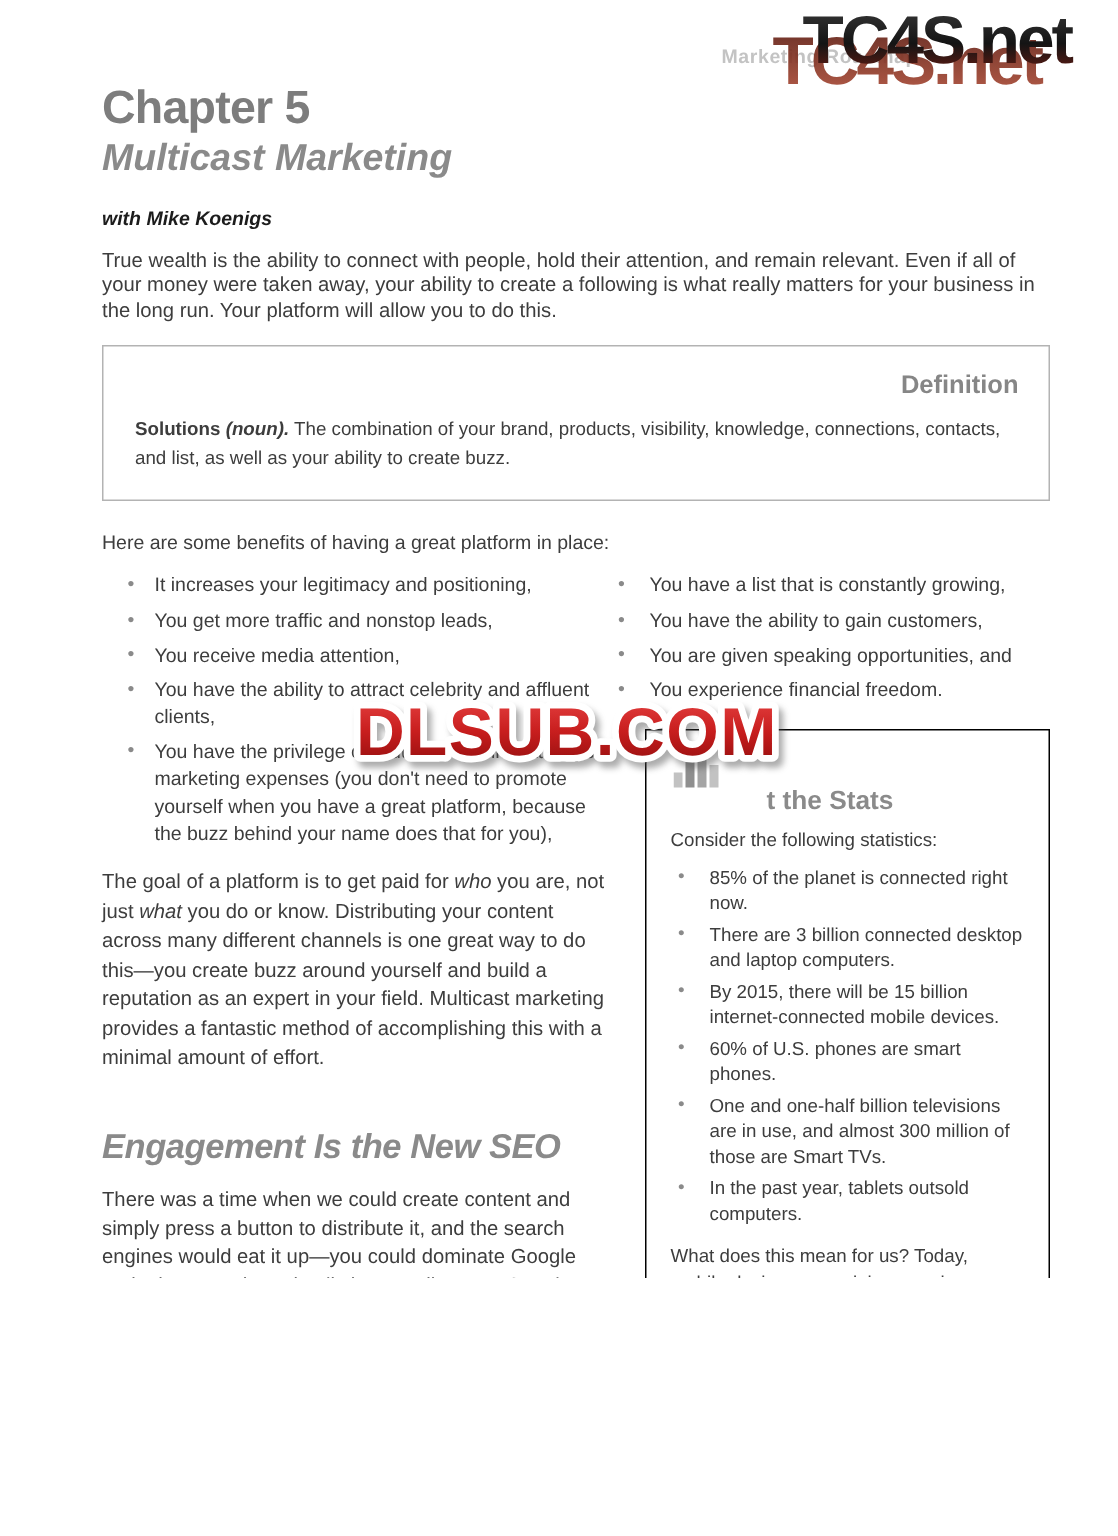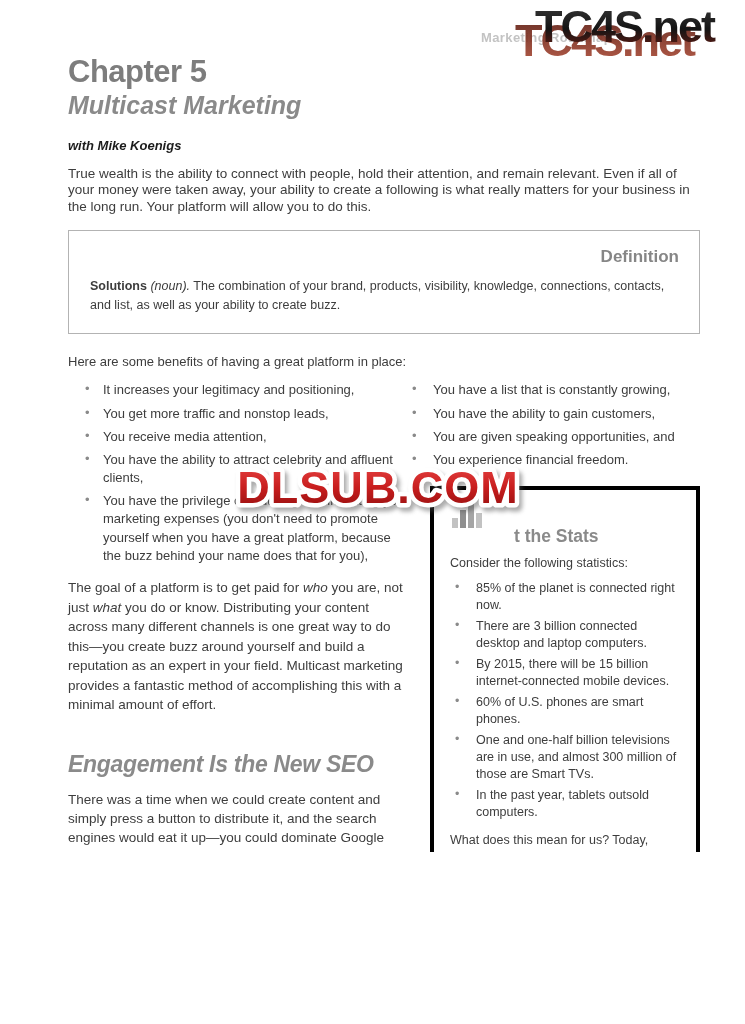--- a/index.html
+++ b/index.html
@@ -38,21 +38,21 @@
   .col-left ul.bullets li{padding-left:35px;}
   .col-left ul.bullets .dot{position:absolute;left:17px;top:-1px;color:#8a8a8a;}
   .col-right ul.bullets li{padding-left:23px;}
   .col-right ul.bullets .dot{position:absolute;left:2px;top:-1px;color:#8a8a8a;}
 
   .para{font-size:13.5px;line-height:1.45;margin-top:13px;}
   .seo-heading{font-size:23px;font-weight:bold;font-style:italic;color:#8a8a8a;margin-top:36px;letter-spacing:-.3px;}
   .seo-body{font-size:13.5px;line-height:1.42;margin-top:12px;}
 
   
-  .stats-box{border:4px solid #000000;margin-left:20px;margin-top:17px;padding:12px 15px 14px 16px;}
+  .stats-box{border:1px solid #000000;margin-left:20px;margin-top:17px;padding:12px 15px 14px 16px;}
   .stats-header{position:relative;height:44px;}
   .stats-icon{position:absolute;left:2px;top:0;}
   .stats-title{position:absolute;left:64px;top:24px;font-size:17.5px;font-weight:bold;color:#8a8a8a;white-space:nowrap;}
   .stats-lead{font-size:12.5px;margin-top:10px;}
   .stats-box ul.bullets{margin-top:10px;}
   .stats-box ul.bullets li{font-size:12.5px;line-height:1.36;margin-bottom:4px;padding-left:26px;}
   .stats-box ul.bullets .dot{position:absolute;left:5px;top:-1px;color:#8a8a8a;}
   .stats-outro{font-size:12.5px;line-height:1.42;margin-top:11px;}
 
   
@@ -92,21 +92,21 @@
   <div class="content">
 
     <div class="chapter">Chapter 5</div>
     <div class="subtitle">Multicast Marketing</div>
     <div class="byline">with Mike Koenigs</div>
 
     <div class="intro">True wealth is the ability to connect with people, hold their attention, and remain relevant. Even if all of your money were taken away, your ability to create a following is what really matters for your business in the long run. Your platform will allow you to do this.</div>
 
     <div class="def-box">
       <div class="def-title">Definition</div>
-      <div class="def-body"><span style="font-weight: bold;">Solutions</span><span> </span><span style="font-style: italic;">(noun).</span><span> The combination of your brand, products, visibility, knowledge, connections, contacts, and list, as well as your ability to create buzz.</span></div>
+      <div class="def-body"><span style="font-weight: bold;">Solutions</span><span> </span><span style="font-style: italic; font-weight: bold;">(noun).</span><span> The combination of your brand, products, visibility, knowledge, connections, contacts, and list, as well as your ability to create buzz.</span></div>
     </div>
 
     <div class="benefits-lead">Here are some benefits of having a great platform in place:</div>
 
     <div class="columns">
 
       <div class="col-left">
         <ul class="bullets">
           <li><span class="dot">•</span><span>It increases your legitimacy and positioning,</span></li>
           <li><span class="dot">•</span><span>You get more traffic and nonstop leads,</span></li>

